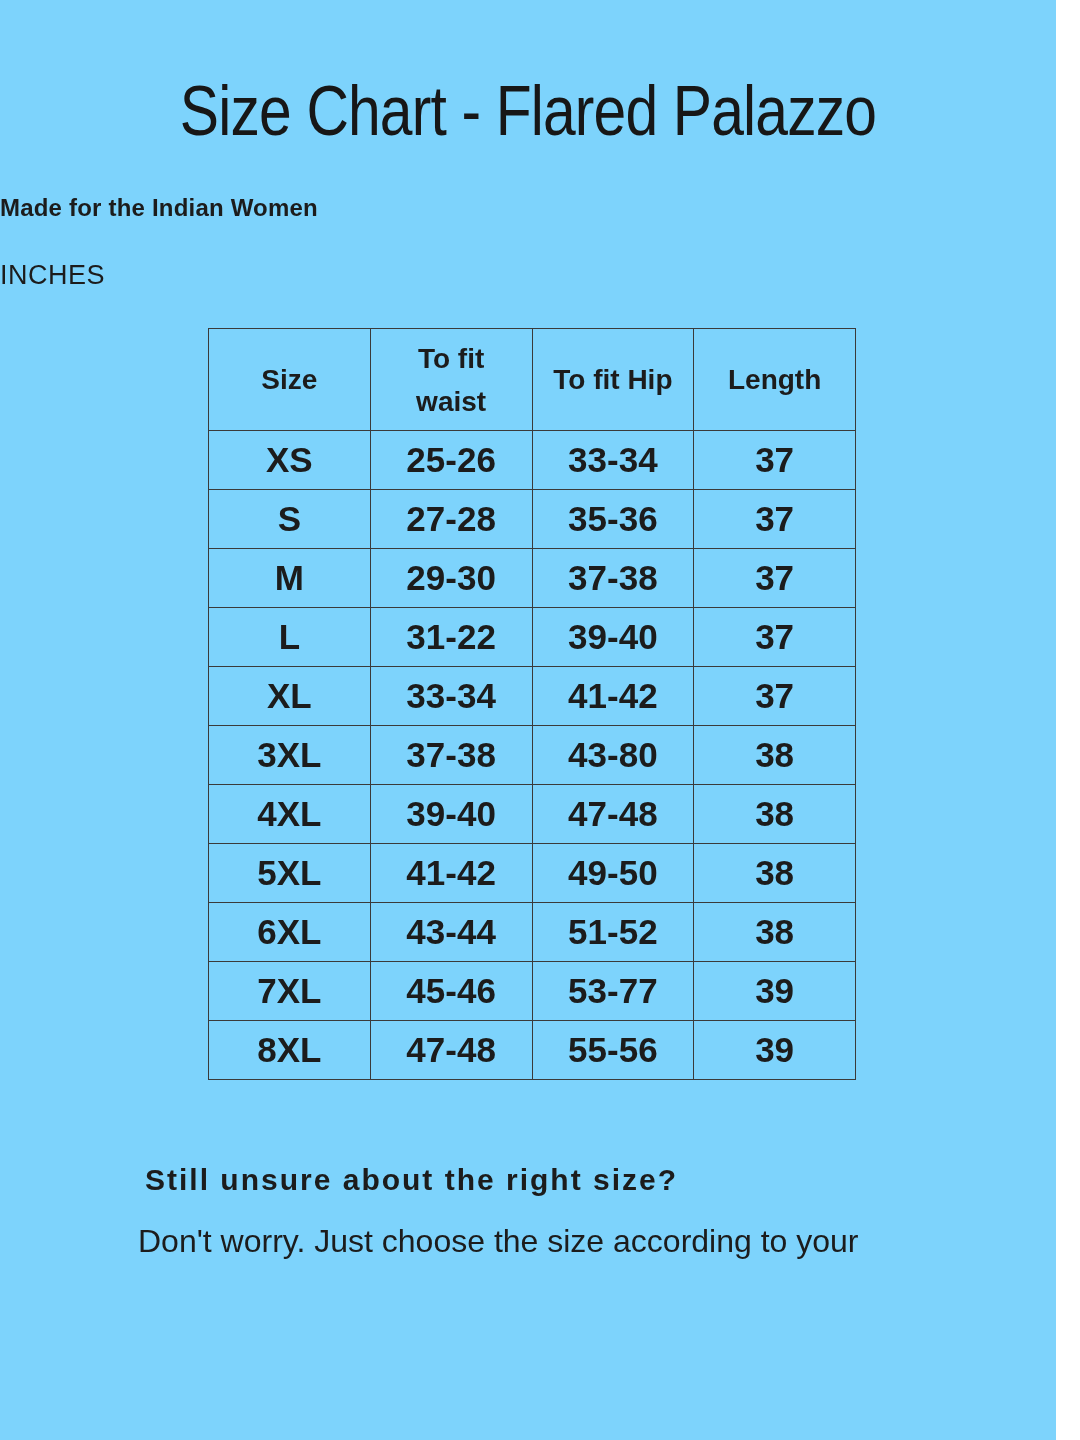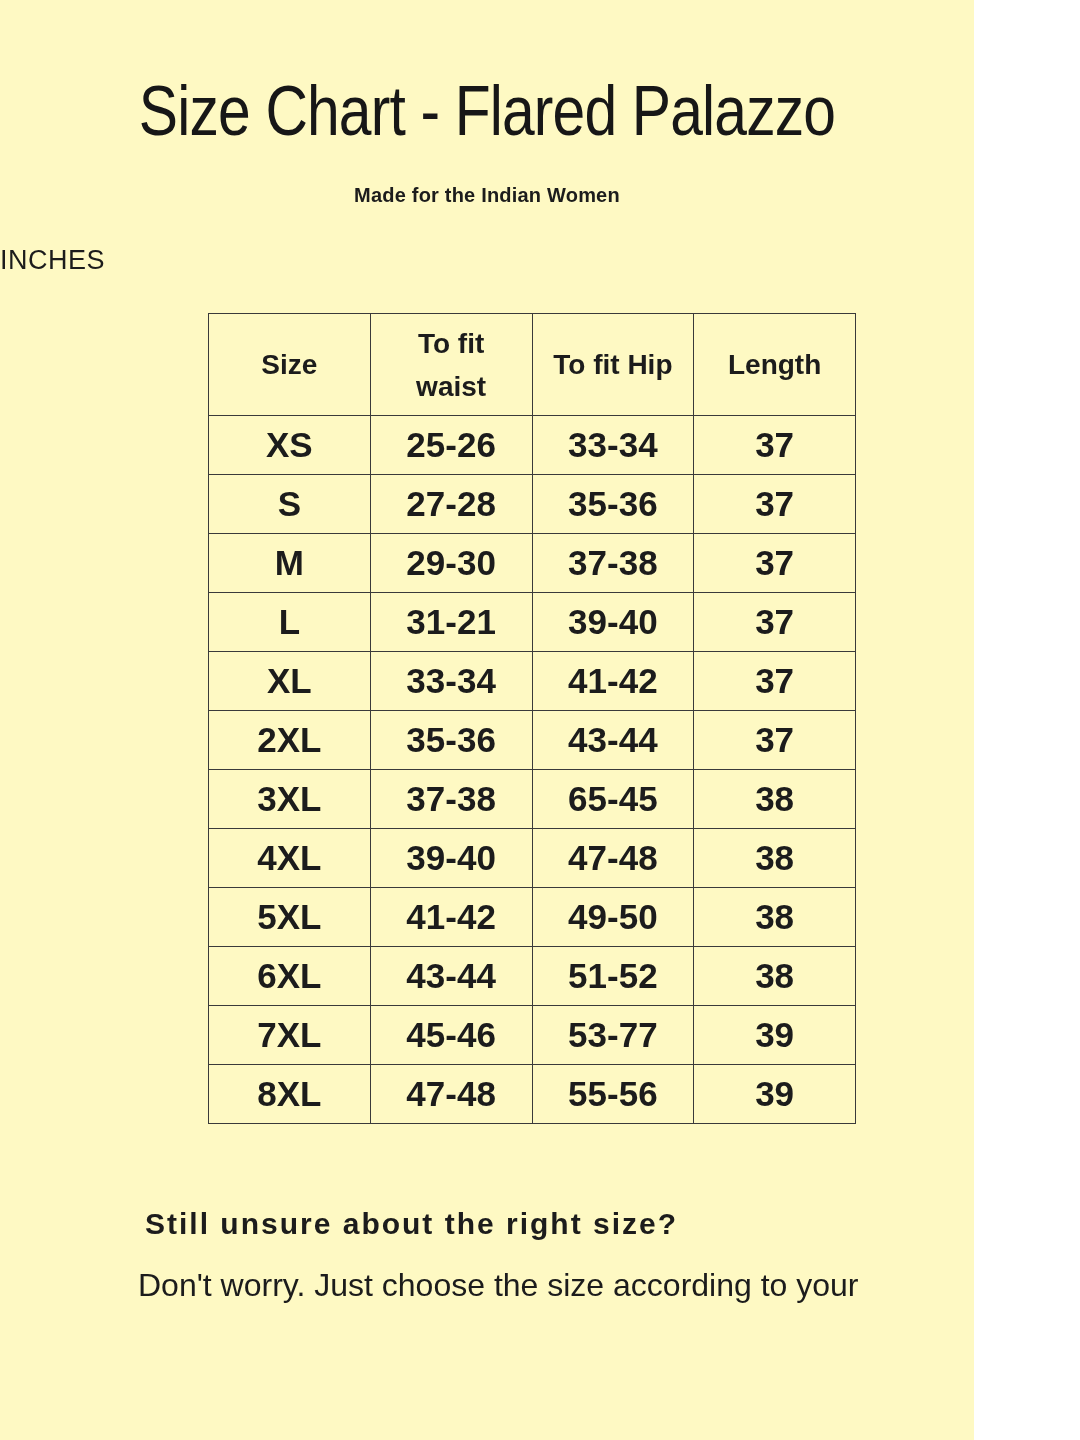--- a/index.html
+++ b/index.html
@@ -1,42 +1,41 @@
 <!DOCTYPE html>
 <html><head>
 <meta charset="utf-8">
 <style>
   html, body {
     margin: 0;
     padding: 0;
   }
   .page {
     position: relative;
-    width: 974px;
+    width: 1056px;
     height: 1440px;
-    background: #fef9c3;
+    background: #7dd3fc;
     color: #1C1C1C;
     font-family: "Liberation Sans", sans-serif;
     overflow: hidden;
   }
   .page-title {
     margin: 72px 0 0 0;
     text-align: center;
     font-size: 70px;
     font-weight: 400;
     line-height: 1.12;
     letter-spacing: -1px;
     transform: scaleX(0.84);
     transform-origin: 50% 50%;
     color: #171717;
   }
   .page-subtitle {
-    margin: 34px 0 0 0;
-    text-align: center;
-    font-size: 20px;
+    margin: 44px 0 0 0;
+    font-size: 24px;
     font-weight: 700;
     letter-spacing: 0.2px;
   }
   .units-label {
     margin: 38px 0 0 0;
     text-align: left;
     font-size: 27px;
     font-weight: 400;
     letter-spacing: 0.5px;
   }
@@ -130,40 +129,34 @@
           <td>37</td>
         </tr>
         <tr>
           <td>M</td>
           <td>29-30</td>
           <td>37-38</td>
           <td>37</td>
         </tr>
         <tr>
           <td>L</td>
-          <td>31-21</td>
+          <td>31-22</td>
           <td>39-40</td>
           <td>37</td>
         </tr>
         <tr>
           <td>XL</td>
           <td>33-34</td>
           <td>41-42</td>
           <td>37</td>
         </tr>
         <tr>
-          <td>2XL</td>
-          <td>35-36</td>
-          <td>43-44</td>
-          <td>37</td>
-        </tr>
-        <tr>
           <td>3XL</td>
           <td>37-38</td>
-          <td>65-45</td>
+          <td>43-80</td>
           <td>38</td>
         </tr>
         <tr>
           <td>4XL</td>
           <td>39-40</td>
           <td>47-48</td>
           <td>38</td>
         </tr>
         <tr>
           <td>5XL</td>

